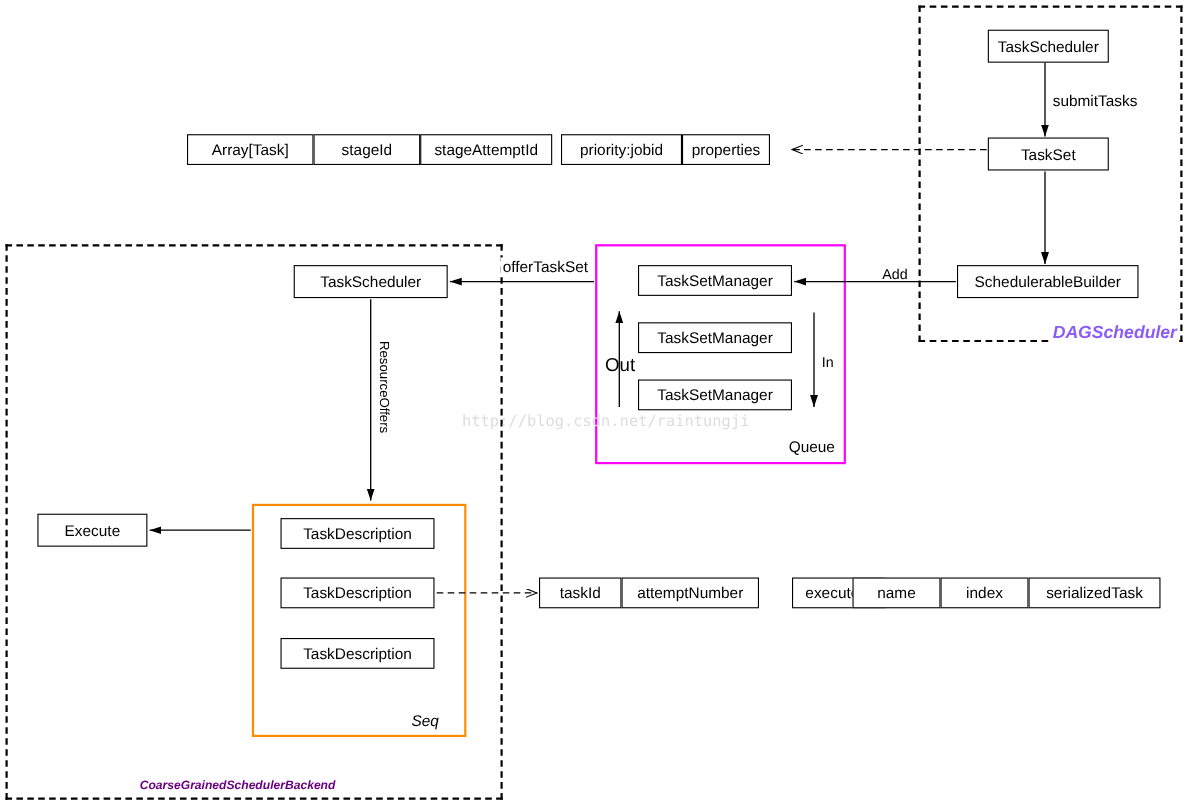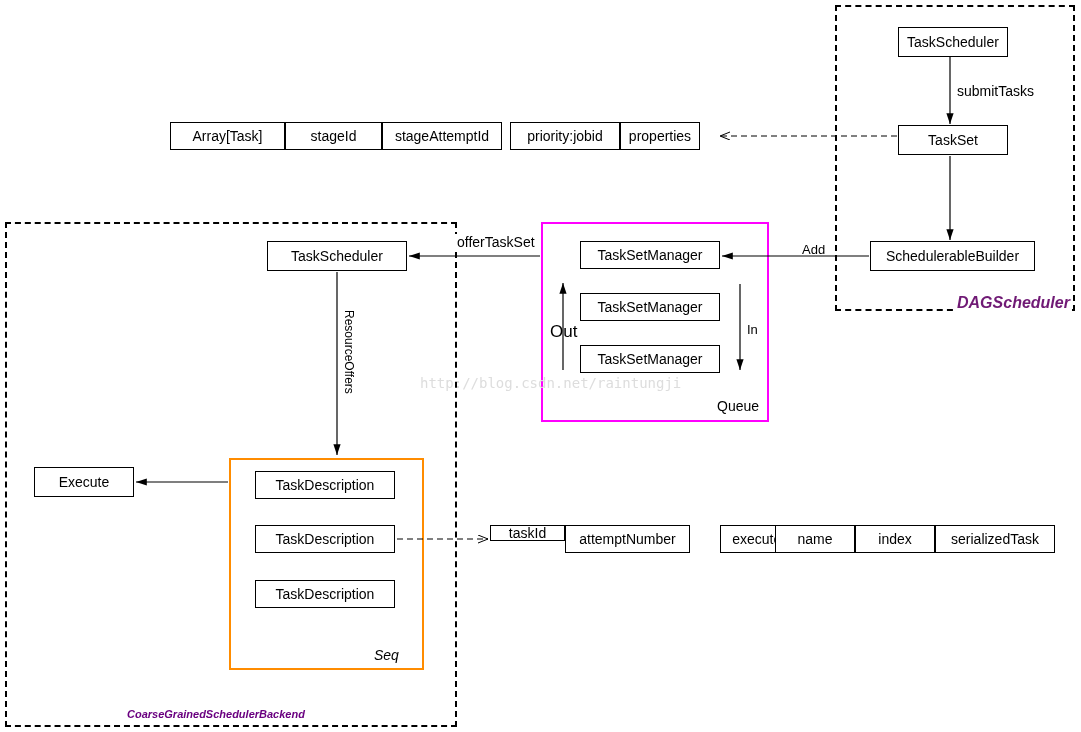--- a/index.html
+++ b/index.html
@@ -43,21 +43,21 @@
       position: absolute;
       color: #ddd;
       font-family: monospace;
       font-size: 14px;
     }
   </style>
 </head>
 <body>
 
 <div class="dashed-container" style="left:835px; top:5px; width:240px; height:306px;"></div>
-<div class="label" style="left:955px; top:294px; color:#701a75; font-weight:bold; font-style:italic; font-size:16px;">DAGScheduler</div>
+<div class="label" style="left:955px; top:294px; color:#8b5cf6; font-weight:bold; font-style:italic; font-size:16px;">DAGScheduler</div>
 
 <div class="box" style="left:898px; top:27px; width:110px; height:30px;">
     <span>TaskScheduler</span>
   </div>
 
 <div class="label" style="left:955px; top:83px;">submitTasks</div>
 
 <div class="box" style="left:898px; top:125px; width:110px; height:30px;">
     <span>TaskSet</span>
   </div>
@@ -120,21 +120,21 @@
     <span>TaskDescription</span>
   </div>
 <div class="box" style="left:255px; top:580px; width:140px; height:28px;">
     <span>TaskDescription</span>
   </div>
 
 <div class="box" style="left:34px; top:467px; width:100px; height:30px;">
     <span>Execute</span>
   </div>
 
-<div class="box" style="left:490px; top:525px; width:75px; height:16px;">
+<div class="box" style="left:490px; top:525px; width:75px; height:28px;">
     <span>taskId</span>
   </div>
 <div class="box" style="left:565px; top:525px; width:125px; height:28px;">
     <span>attemptNumber</span>
   </div>
 <div class="box" style="left:720px; top:525px; width:85px; height:28px;">
     <span>executeId</span>
   </div>
 <div class="box" style="left:775px; top:525px; width:80px; height:28px;">
     <span>name</span>

